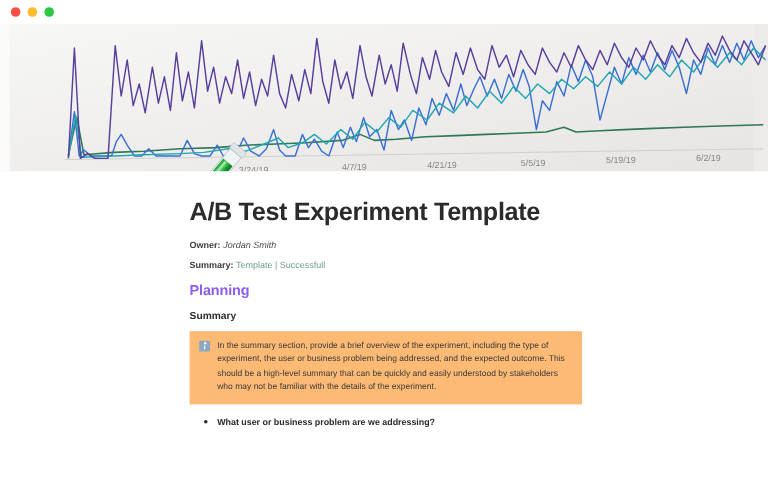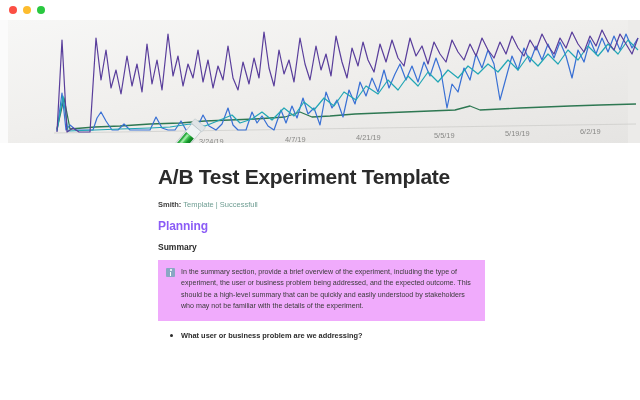--- a/index.html
+++ b/index.html
@@ -97,21 +97,21 @@
 
   .h3 {
     font-size: 8.5px;
     font-weight: bold;
     color: #2b2b2b;
     margin-bottom: 8px;
   }
 
   
   .callout {
-    background: #f0abfc;
+    background: #fdba74;
     width: 327px;
     padding: 7px 7px 8px 8px;
     display: flex;
     gap: 6px;
     margin-bottom: 9px;
   }
   .callout-icon {
     flex: 0 0 auto;
     width: 9px; height: 9px;
     margin-top: 1px;
@@ -288,23 +288,27 @@
           <path d="M178,113 h2 v16 a1,1 0 0 1 -2,0 z" fill="#b6f0ba" opacity="0.75"></path>
         </g>
       </g>
     </svg>
   </div>
 
   <div class="doc">
 
     <div class="doc-title">A/B Test Experiment Template</div>
 
-
     <div class="meta-line">
-      <span class="meta-key">Smith:</span>
+      <span class="meta-key">Owner:</span>
+      <span class="meta-val-italic">Jordan Smith</span>
+    </div>
+
+    <div class="meta-line">
+      <span class="meta-key">Summary:</span>
       <span class="meta-val-status">Template | Successfull</span>
     </div>
 
     <div class="h2">Planning</div>
 
     <div class="h3">Summary</div>
 
     <div class="callout">
       <span class="callout-icon"></span>
       <div class="callout-text">In the summary section, provide a brief overview of the experiment, including the type of experiment, the user or business problem being addressed, and the expected outcome. This should be a high-level summary that can be quickly and easily understood by stakeholders who may not be familiar with the details of the experiment.</div>

